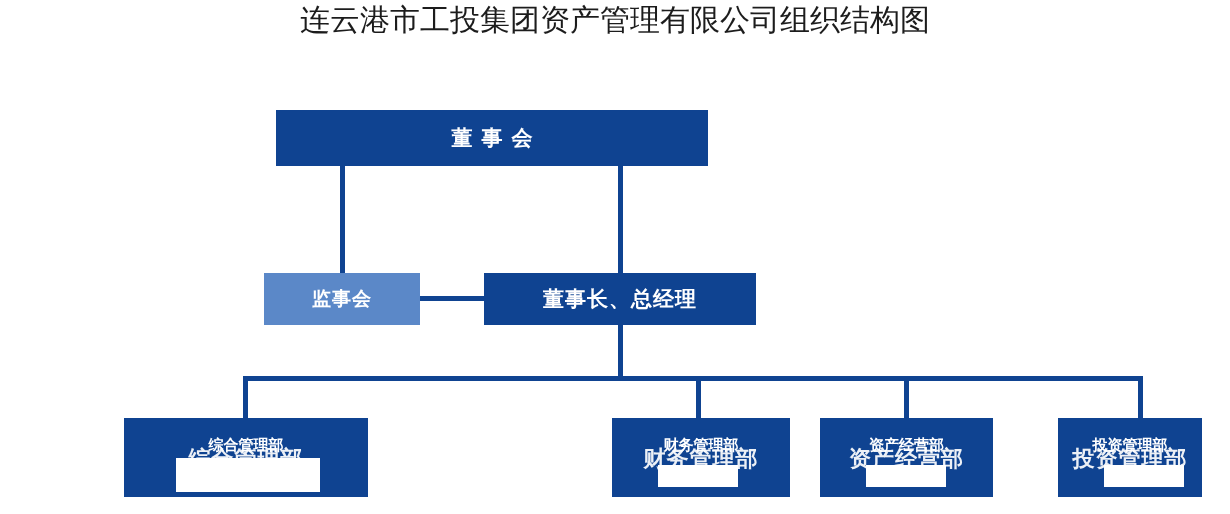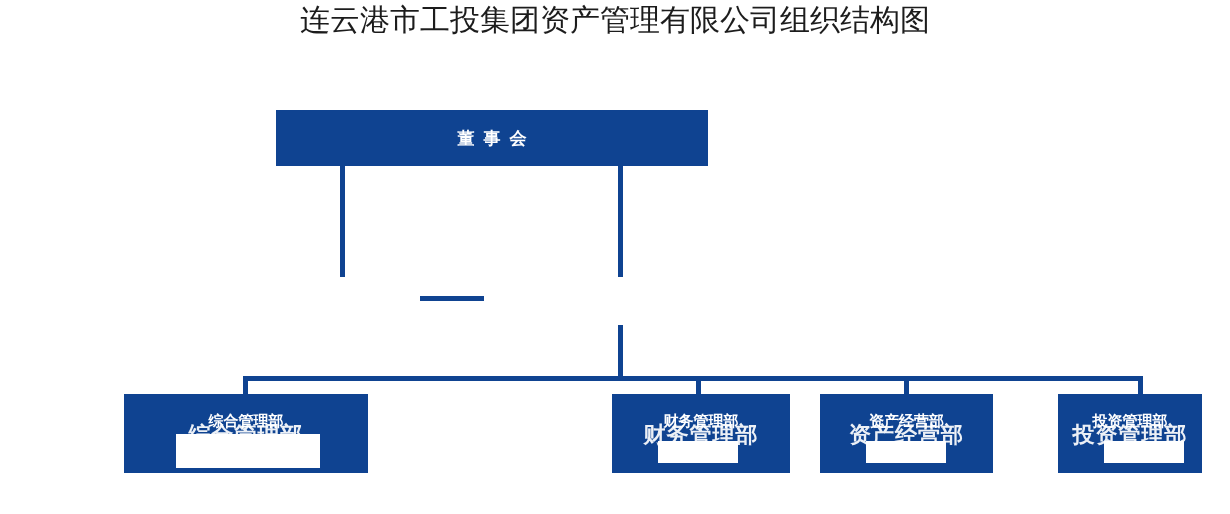--- a/index.html
+++ b/index.html
@@ -41,29 +41,29 @@
     align-items: center;
     justify-content: center;
     color: #ffffff;
     font-weight: bold;
     text-align: center;
   }
   .node-dark   { background: #0f4391; }
   .node-light  { background: #5b88c8; }
 
   .node-board      { left: 276px; top: 110px;  width: 432px; height: 56px;
-                     font-size: 17px; letter-spacing: 9px; text-indent: 9px; }
+                     font-size: 21px; letter-spacing: 9px; text-indent: 9px; }
   .node-supervisor { left: 264px; top: 273px;  width: 156px; height: 52px;
                      font-size: 19px; letter-spacing: 1px; }
   .node-chairman   { left: 484px; top: 273px;  width: 272px; height: 52px;
                      font-size: 21px; letter-spacing: 1px; }
 
   
   .node-dept {
-    top: 394px;
+    top: 418px;
     height: 79px;
     background: #0f4391;
     align-items: flex-start;
     justify-content: center;
   }
 
   
   .dept-label-stack {
     position: relative;
     width: 100%;
@@ -114,23 +114,25 @@
 <div id="chart-root">
 
   <div class="chart-title">连云港市工投集团资产管理有限公司组织结构图</div>
 
   <div class="node node-dark node-board">董事会</div>
 
   <div class="conn conn-v" style="left:340px; top:166px; height:111px;"></div>
 
   <div class="conn conn-v" style="left:618px; top:166px; height:111px;"></div>
 
+  <div class="node node-light node-supervisor">监事会</div>
 
   <div class="conn conn-h" style="left:420px; top:296px; width:64px;"></div>
 
+  <div class="node node-dark node-chairman">董事长、总经理</div>
 
   <div class="conn conn-v" style="left:618px; top:325px; height:56px;"></div>
 
   <div class="conn conn-h" style="left:243px; top:376px; width:900px;"></div>
 
   <div class="conn conn-v" style="left:243px; top:376px; height:42px;"></div>
   <div class="conn conn-v" style="left:696px; top:376px; height:42px;"></div>
   <div class="conn conn-v" style="left:904px; top:376px; height:42px;"></div>
   <div class="conn conn-v" style="left:1138px; top:376px; height:42px;"></div>
 

